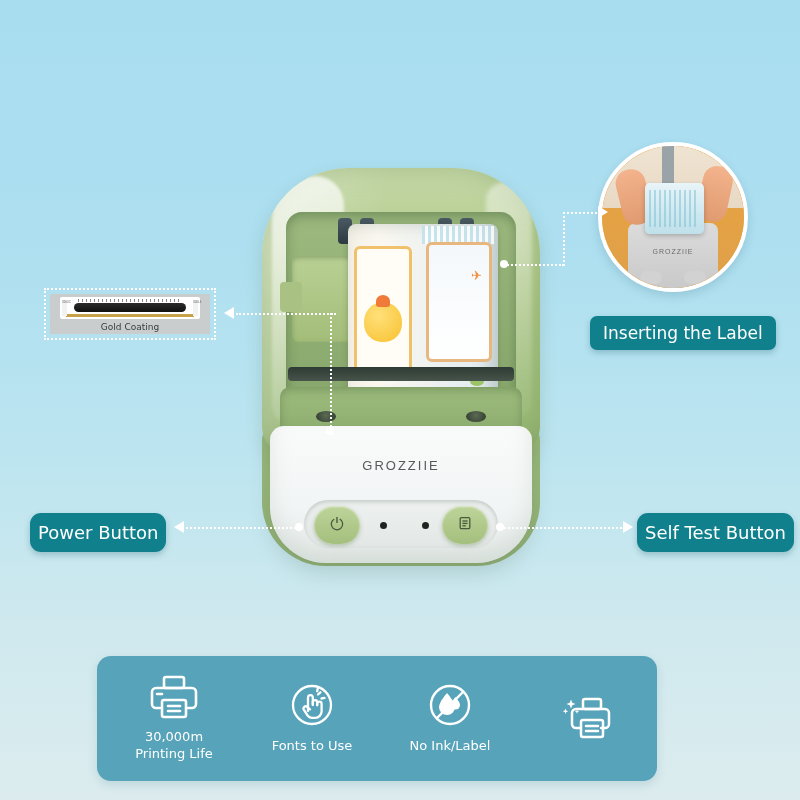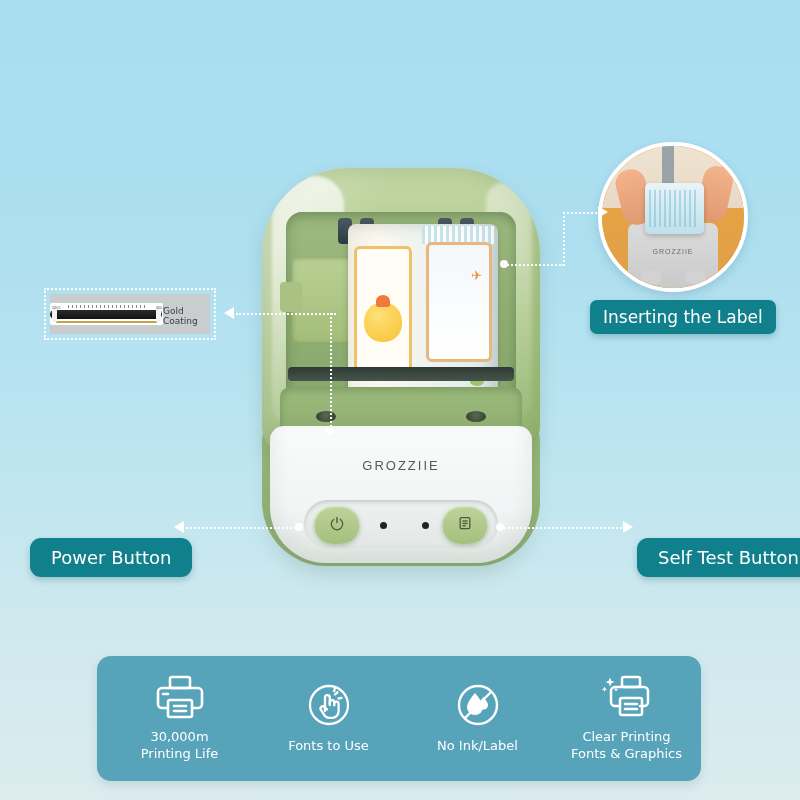--- a/index.html
+++ b/index.html
@@ -146,36 +146,36 @@
   .led.l1{ left:110px; } .led.l2{ left:152px; }
 
   
   .badge {
     position:absolute; background:#10808c; color:#fff;
     border-radius:7px; padding:7px 13px;
     font-size:17px; font-family:"DejaVu Sans", sans-serif;
     box-shadow:0 3px 6px rgba(20,90,100,.28);
     white-space:nowrap;
   }
-  .badge.pill { border-radius:11px; padding:9px 21px; font-size:18px;margin-top:25px; }
+  .badge.pill { border-radius:11px; padding:9px 8px; font-size:18px; }
   .note {
     position:absolute; background:#ffffff; color:#2e3134;
     border-radius:9px; padding:10px 13px;
     font-size:13.5px; line-height:1.42;
     font-family:"DejaVu Sans", sans-serif;
     box-shadow:0 3px 7px rgba(70,110,130,.18);
   }
 
   
   .ph-frame {
     position:absolute; left:44px; top:288px; width:172px; height:52px;
     border:2px dotted #ffffff; padding:4px;
   }
   .ph-inner { width:100%; height:100%; background:#c9cdcd; display:flex;
-    align-items:center; justify-content:center; }
+    flex-direction:column; align-items:center; justify-content:center; }
   .ph-strip {
     width:140px; height:22px; background:#fff; border-radius:2px;
     position:relative; display:flex; align-items:center; justify-content:center;
   }
   .ph-bar { width:112px; height:9px; border-radius:5px;
     background:linear-gradient(180deg,#2b2b2b,#111); }
   .ph-gold { position:absolute; left:6px; right:6px; bottom:2px; height:2.5px;
     background:#c8a24a; }
   .ph-tickrow { position:absolute; left:18px; right:18px; top:2px; height:3px;
     background:repeating-linear-gradient(90deg,#888 0 1px,transparent 1px 4px); }
@@ -221,21 +221,21 @@
   .arrow-l, .arrow-r {
     position:absolute; width:0; height:0;
     border-top:6px solid transparent; border-bottom:6px solid transparent;
   }
   .arrow-l { border-right:10px solid #ffffff; }
   .arrow-r { border-left:10px solid #ffffff; }
   .node { position:absolute; width:8px; height:8px; border-radius:50%; background:#fff; }
 
   
   .feature-bar {
-    position:absolute; left:97px; top:656px; width:604px; height:125px;
+    position:absolute; left:97px; top:656px; width:560px; height:125px;
     background:#57a3b9; border-radius:14px;
     display:flex; align-items:center; box-shadow:0 4px 10px rgba(60,120,140,.18);padding-left:8px;
   }
   .feat { flex:1; display:flex; flex-direction:column; align-items:center;
     justify-content:center; color:#fff; gap:9px; }
   .feat-label { font-size:13px; line-height:1.3; text-align:center;
     font-family:"DejaVu Sans", sans-serif; }
   .feat svg { display:block; }
 </style>
 </head>
@@ -325,21 +325,21 @@
     <div class="ph-printer">
       <div class="pb">GROZZIIE</div>
       <div class="kb k1"></div>
       <div class="kb k2"></div>
     </div>
     <div class="ph-hand hl"></div>
     <div class="ph-hand hr"></div>
     <div class="ph-roll"></div>
   </div>
 
-  <div class="badge" style="left:590px; top:300px;">Inserting the Label</div>
+  <div class="badge" style="left:590px; top:316px;">Inserting the Label</div>
 
 
   <div class="node" style="left:500px; top:260px;"></div>
   <div class="dot-h" style="left:504px; top:264px; width:60px;"></div>
   <div class="dot-v" style="left:563px; top:212px; height:54px;"></div>
   <div class="dot-h" style="left:563px; top:212px; width:38px;"></div>
   <div class="arrow-r" style="left:598px; top:206px;"></div>
 
   <div class="badge pill" style="left:30px; top:513px;">Power Button</div>
   <div class="dot-h" style="left:186px; top:527px; width:110px;"></div>
@@ -405,20 +405,16 @@
           <rect x="22" y="3" width="18" height="10" rx="2"></rect>
           <path d="M15 13h29a4 4 0 0 1 4 4v11a4 4 0 0 1-4 4h-4M19 32h-4a4 4 0 0 1-4-4V17a4 4 0 0 1 4-4"></path>
           <rect x="20" y="24" width="22" height="17" rx="2"></rect>
           <line x1="25" y1="30" x2="37" y2="30"></line>
           <line x1="25" y1="35" x2="37" y2="35"></line>
           <path d="M10 3.5l1.3 3.2L14.5 8l-3.2 1.3L10 12.5 8.7 9.3 5.5 8l3.2-1.3z" fill="#ffffff" stroke="none"></path>
           <path d="M4.5 12.5l.8 2 2 .8-2 .8-.8 2-.8-2-2-.8 2-.8z" fill="#ffffff" stroke="none"></path>
           <path d="M16 13.5l.6 1.5 1.5.6-1.5.6-.6 1.5-.6-1.5-1.5-.6 1.5-.6z" fill="#ffffff" stroke="none"></path>
         </svg>
       </span>
-      <div class="feat-label">
-        <div>Clear Printing</div>
-        <div>Fonts &amp; Graphics</div>
-      </div>
     </div>
 
   </div>
 </div>
 
 </body></html>

